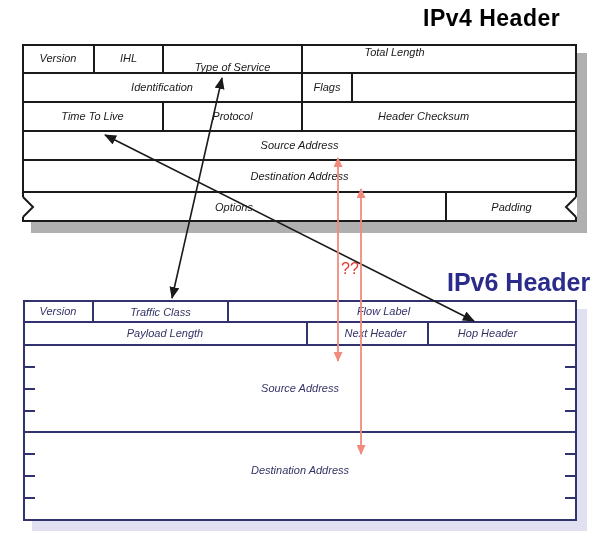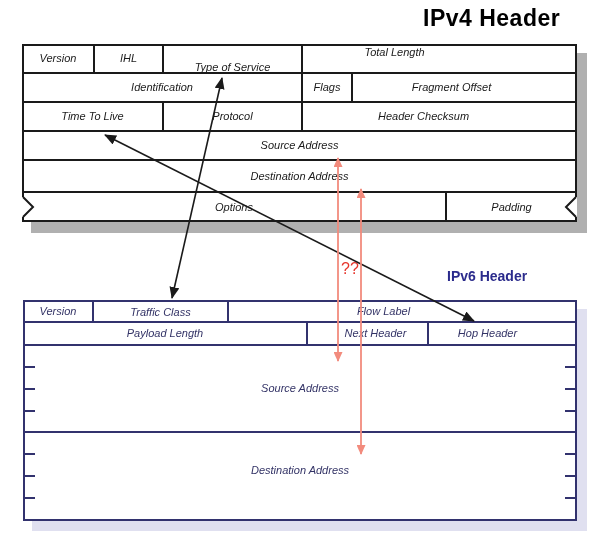--- a/index.html
+++ b/index.html
@@ -15,21 +15,21 @@
     font-size:11px; white-space:nowrap; line-height:1;font-style:italic;
   }
   .v4 { color:#1a1a1a; }
   .v6 { color:#333366; }
   .title4 {
     position:absolute; z-index:2; left:423px; top:5px; width:170px;
     font-size:23px; font-weight:bold; color:#000000; letter-spacing:0.5px;
   }
   .title6 {
     position:absolute; z-index:2; left:447px; top:268px; width:160px;
-    font-size:14px; font-weight:bold; color:#2b2b8c;
+    font-size:25px; font-weight:bold; color:#2b2b8c;
   }
   .qq {
     position:absolute; z-index:2; left:334px; top:260px; width:32px;
     text-align:center; font-size:16px; color:#e6352b;
   }
 </style>
 </head>
 <body>
 
 <div id="canvas">
@@ -97,21 +97,20 @@
   <div class="title6">IPv6 Header</div>
   <div class="qq">??</div>
 
   <div class="cell v4" style="left:22px;top:44px;width:72px;height:29px;">Version</div>
   <div class="cell v4" style="left:94px;top:44px;width:69px;height:29px;">IHL</div>
   <div class="cell v4" style="left:163px;top:44px;width:139px;height:46px;">Type of Service</div>
   <div class="cell v4" style="left:302px;top:44px;width:275px;height:17px;padding-right:90px;box-sizing:border-box;border-radius:9px;">Total Length</div>
 
   <div class="cell v4" style="left:22px;top:73px;width:280px;height:29px;">Identification</div>
   <div class="cell v4" style="left:302px;top:73px;width:50px;height:29px;">Flags</div>
-  <div class="cell v4" style="left:352px;top:73px;width:225px;height:29px;padding-right:26px;box-sizing:border-box;">Fragment Offset</div>
 
   <div class="cell v4" style="left:22px;top:102px;width:141px;height:29px;">Time To Live</div>
   <div class="cell v4" style="left:163px;top:102px;width:139px;height:29px;">Protocol</div>
   <div class="cell v4" style="left:302px;top:102px;width:275px;height:29px;padding-right:32px;box-sizing:border-box;">Header Checksum</div>
 
   <div class="cell v4" style="left:22px;top:131px;width:555px;height:29px;">Source Address</div>
   <div class="cell v4" style="left:22px;top:160px;width:555px;height:32px;">Destination Address</div>
 
   <div class="cell v4" style="left:22px;top:192px;width:424px;height:30px;">Options</div>
   <div class="cell v4" style="left:446px;top:192px;width:131px;height:30px;">Padding</div>

